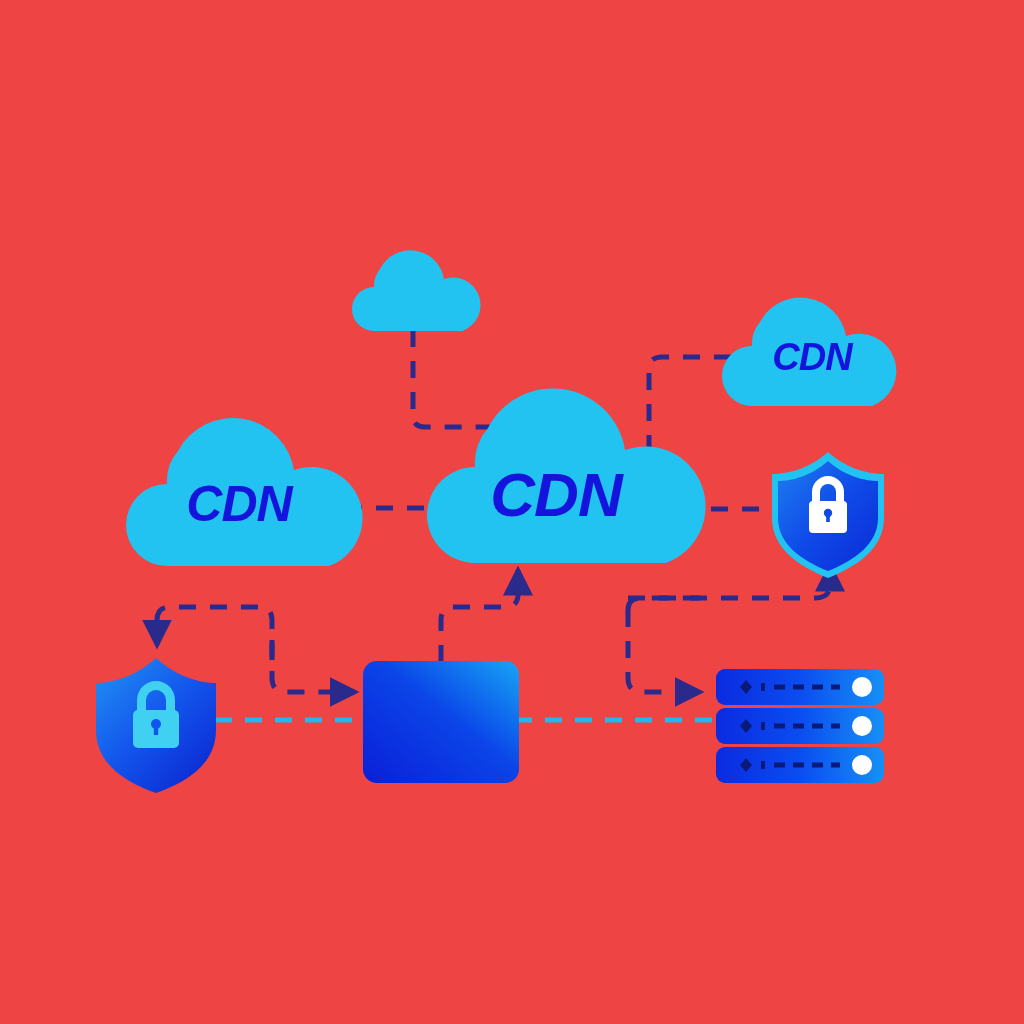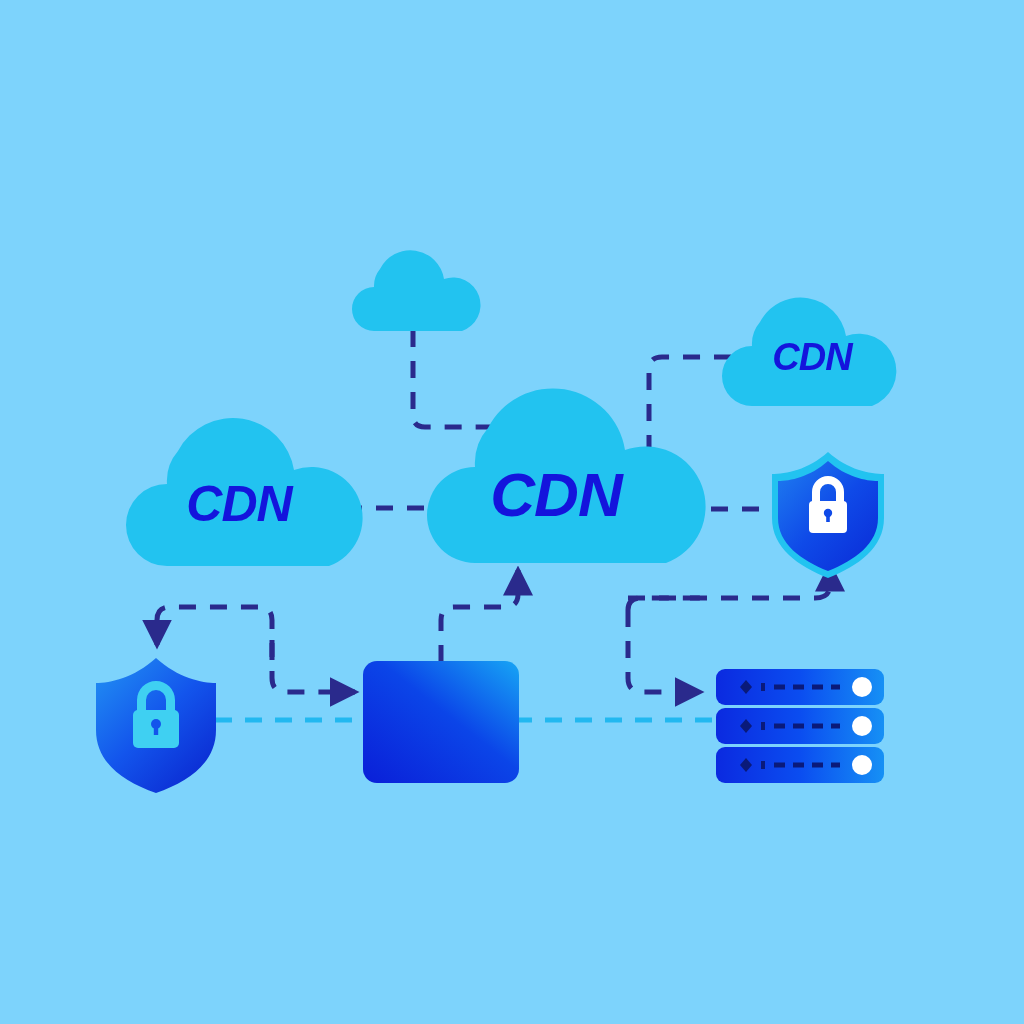--- a/index.html
+++ b/index.html
@@ -11,21 +11,21 @@
   body {
     width: 1024px;
     height: 1024px;
     font-family: "Liberation Sans", sans-serif;
     overflow: hidden;
   }
   #canvas-root {
     position: relative;
     width: 1024px;
     height: 1024px;
-    background: #7dd3fc;
+    background: #ef4444;
   }
   #diagram-svg {
     position: absolute;
     top: 0;
     left: 0;
     width: 1024px;
     height: 1024px;
     display: block;
   }
   .cdn-label {

